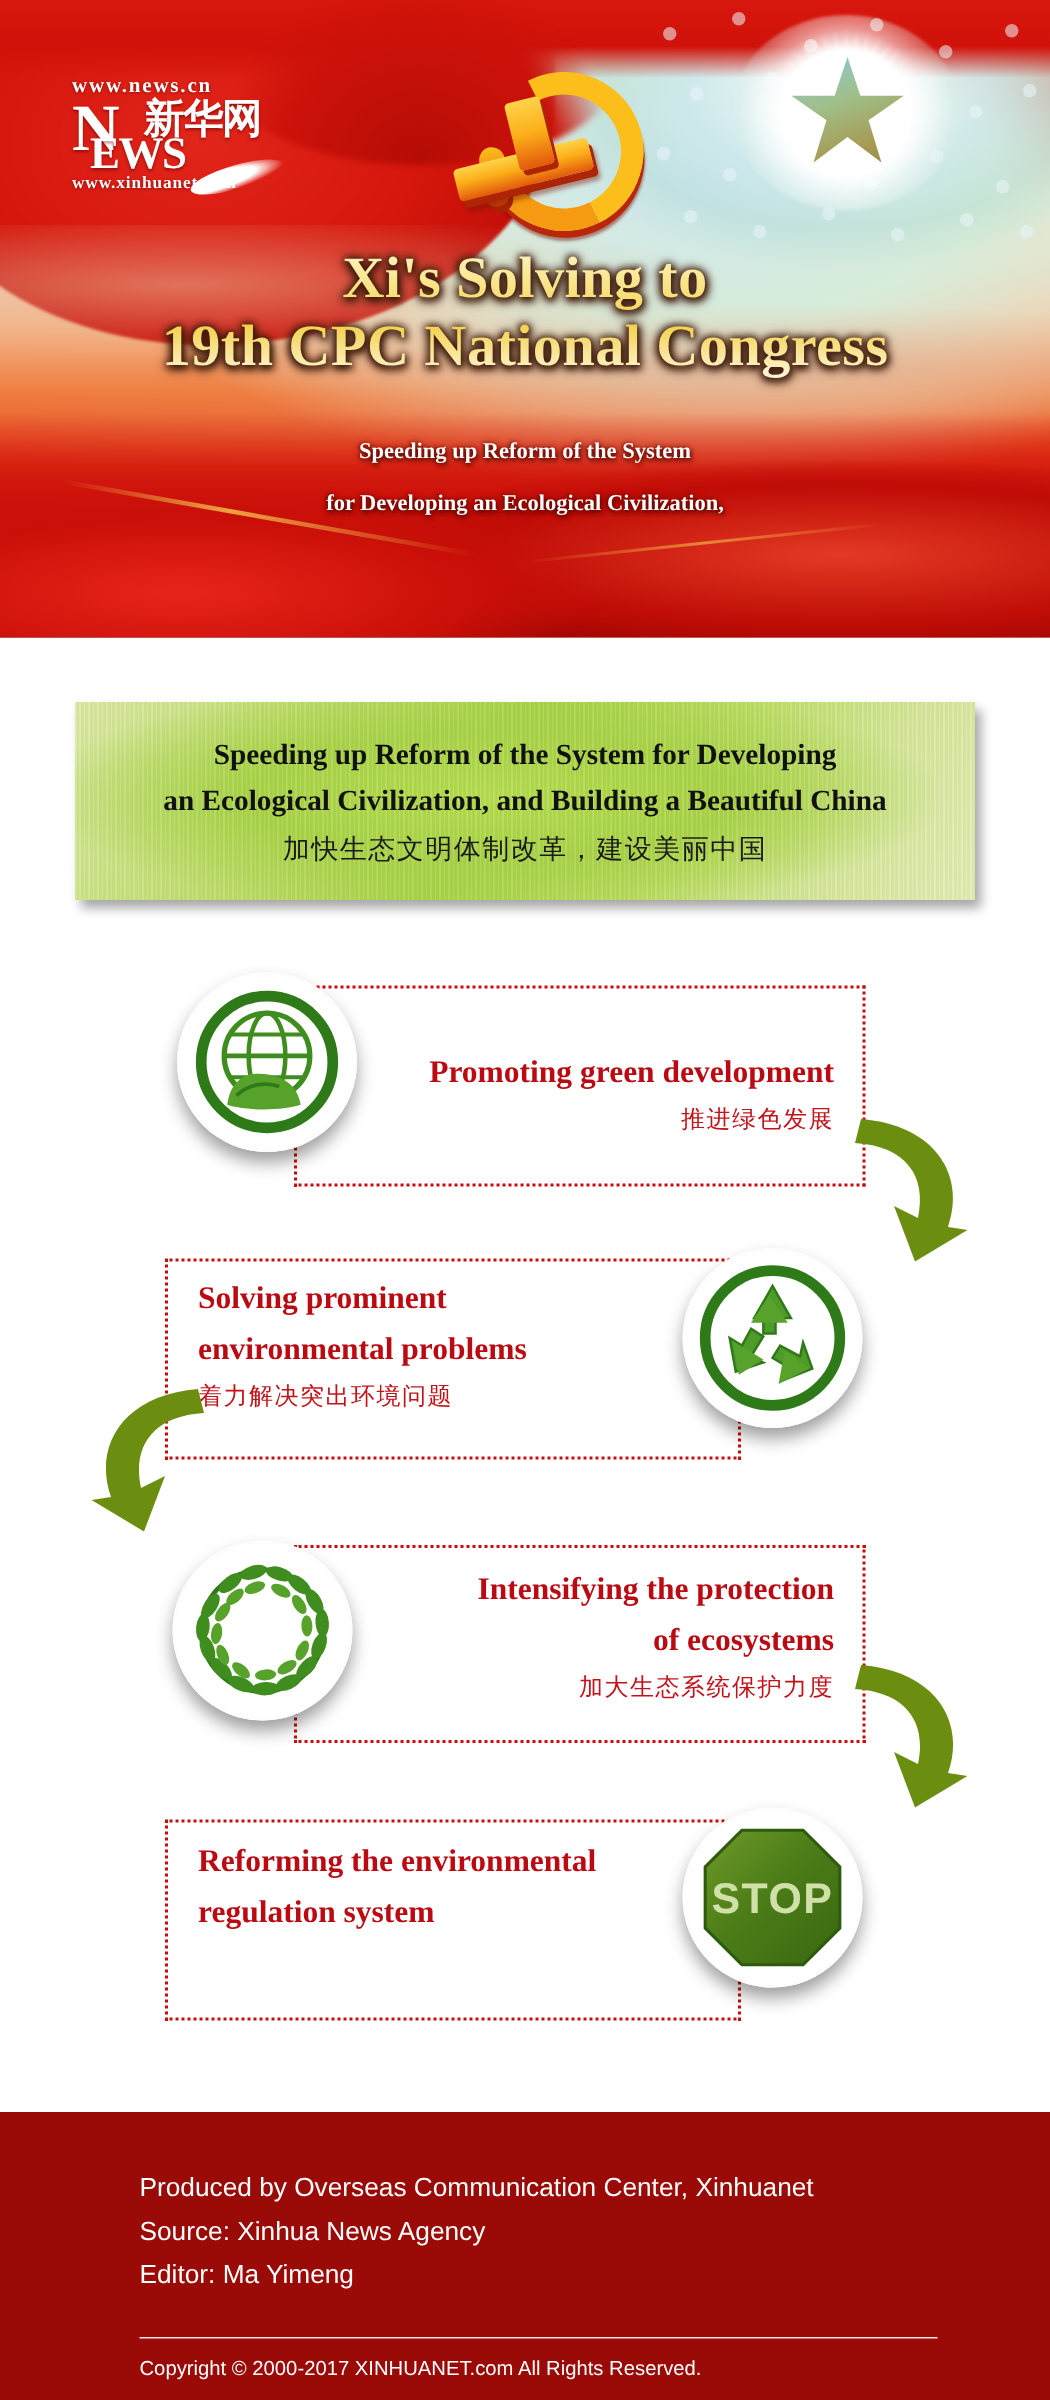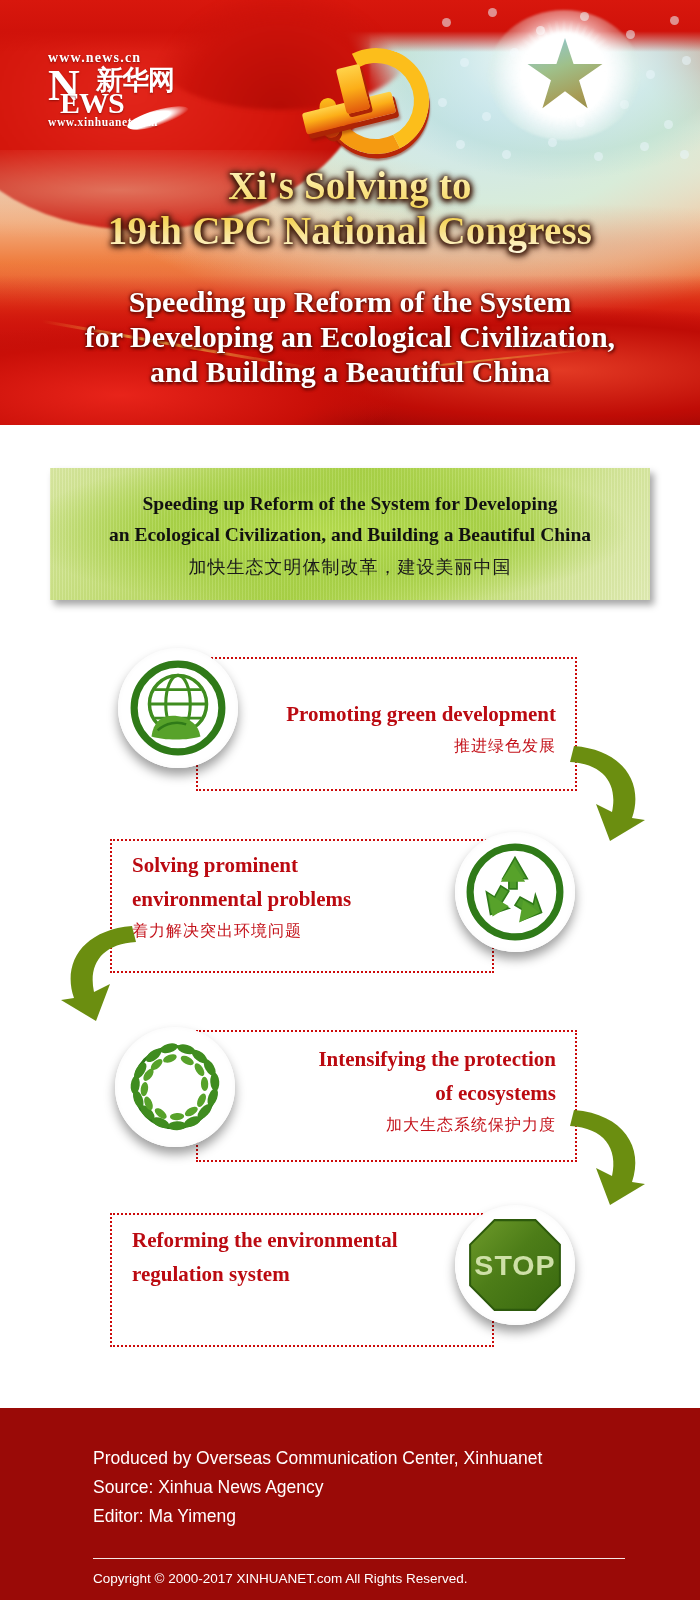--- a/index.html
+++ b/index.html
@@ -154,21 +154,21 @@
     font-size:39px;line-height:45px;letter-spacing:.2px;
     color:#f6dc74;
     background:linear-gradient(180deg,#fff6c8 0%, #f7dc6e 42%, #f3cf47 58%, #fff8dd 100%);
     -webkit-background-clip:text;background-clip:text;
     -webkit-text-fill-color:transparent;
     filter:drop-shadow(0 0 3px rgba(60,25,10,.95)) drop-shadow(1px 2px 2px rgba(60,25,10,.85)) drop-shadow(-1px 0 2px rgba(60,25,10,.7));
   }
   .title-sub{
     position:absolute;left:0;top:284px;width:700px;text-align:center;
     font-family:"Liberation Serif", serif;font-weight:700;
-    font-size:30px;line-height:35px;color:#ffffff;
+    font-size:15px;line-height:35px;color:#ffffff;
     text-shadow:0 0 4px rgba(110,10,0,.95), 1px 2px 3px rgba(90,8,0,.9), -1px 0 2px rgba(90,8,0,.6);
   }
 
   
   .green-banner{
     position:absolute;left:50px;top:468px;width:600px;height:132px;
     background:
       radial-gradient(ellipse 420px 110px at 46% 48%, #b6dd4e 0%, #a9d348 38%, rgba(169,211,72,0) 72%),
       linear-gradient(120deg,#dbe9a6 0%, #c2de72 22%, #a9d246 46%, #bcdd63 66%, #d6e79d 84%, #e3edb8 100%);
     box-shadow:4px 5px 7px rgba(0,0,0,.35);
@@ -345,21 +345,20 @@
     </div>
 
     <div class="title-main">
       <div>Xi's Solving to</div>
       <div>19th CPC National Congress</div>
     </div>
 
     <div class="title-sub">
       <div>Speeding up Reform of the System</div>
       <div>for Developing an Ecological Civilization,</div>
-      <div>and Building a Beautiful China</div>
     </div>
   </div>
 
   <div class="green-banner">
     <div class="gb-noise"></div>
     <div class="gb-en">
       <div>Speeding up Reform of the System for Developing</div>
       <div>an Ecological Civilization, and Building a Beautiful China</div>
     </div>
     <div class="gb-cn">加快生态文明体制改革，建设美丽中国</div>

